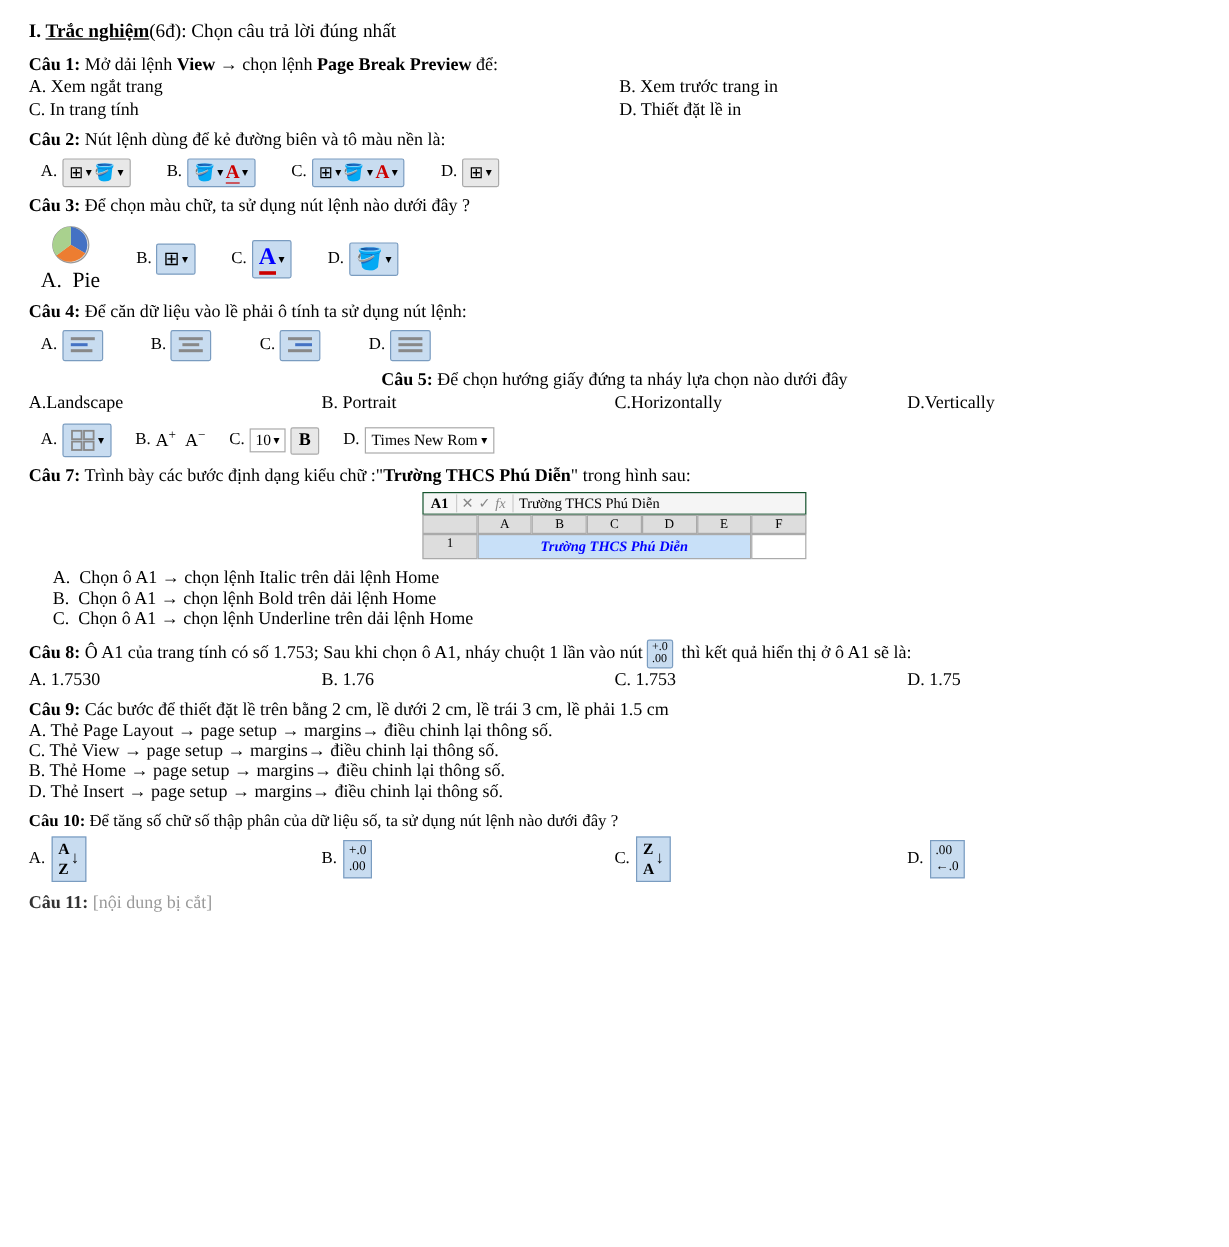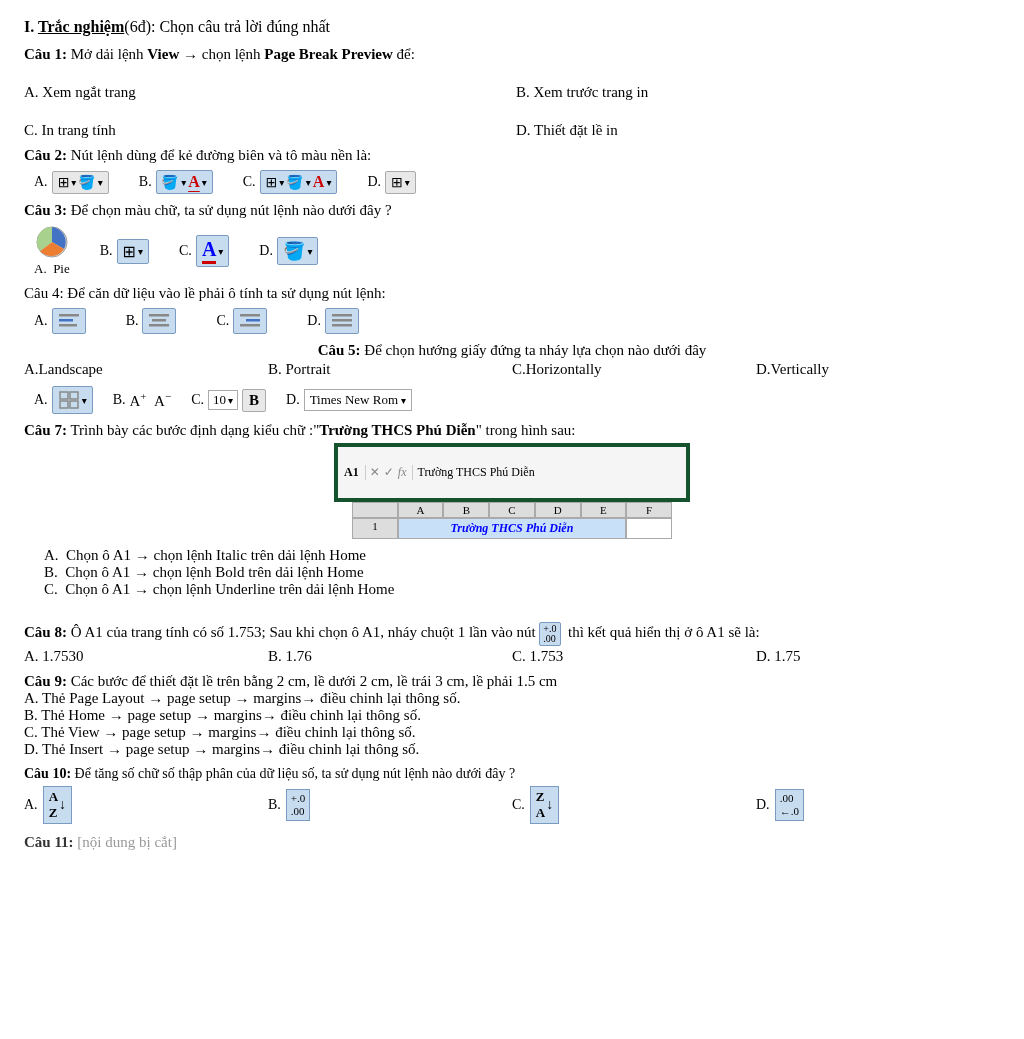--- a/index.html
+++ b/index.html
@@ -18,21 +18,20 @@
       display: flex;
       flex-wrap: wrap;
       gap: 2px 0;
       margin-top: 2px;
     }
     .answer-row {
       display: flex;
       width: 100%;
       gap: 4px;
       align-items: center;
-      margin-top: 19px;
     }
     .answer-col-half {
       flex: 0 0 50%;
       display: flex;
       align-items: center;
       gap: 4px;
     }
     .btn-box {
       display: inline-flex;
       align-items: center;
@@ -205,21 +204,21 @@
     <span style="font-weight:bold;">Câu 3:</span> Để chọn màu chữ, ta sử dụng nút lệnh nào dưới đây ?
   </div>
   <div style="display:flex; align-items:center; gap:30px; margin-top:6px; margin-left:10px;">
     <div style="display:flex; flex-direction:column; align-items:center; gap:2px;">
       <svg width="34" height="34" viewBox="0 0 34 34">
         <circle cx="17" cy="17" r="15" fill="#e0e0e0" stroke="#999" stroke-width="1"></circle>
         <path d="M17 17 L17 2 A15 15 0 0 1 29 24 Z" fill="#4472C4"></path>
         <path d="M17 17 L29 24 A15 15 0 0 1 5 26 Z" fill="#ED7D31"></path>
         <path d="M17 17 L5 26 A15 15 0 0 1 17 2 Z" fill="#A9D18E"></path>
       </svg>
-      <span style="font-size:13px;">A. &nbsp;Pie</span>
+      <span style="font-size:18px;">A. &nbsp;Pie</span>
     </div>
     <div style="display:flex; align-items:center; gap:4px;">
       <span style="font-size:14px;">B.</span>
       <span class="btn-box-blue">
         <span style="font-size:16px;">⊞</span>
         <span style="font-size:10px;">▾</span>
       </span>
     </div>
     <div style="display:flex; align-items:center; gap:4px;">
       <span style="font-size:14px;">C.</span>
@@ -233,21 +232,21 @@
       <span class="btn-box-blue">
         <span style="font-size:18px;">🪣</span>
         <span style="font-size:10px;">▾</span>
       </span>
     </div>
   </div>
 </div>
 
 <div class="question">
   <div style="font-size:15px;">
-    <span style="font-weight:normal;">Câu 4:</span> Để căn dữ liệu vào lề phải ô tính ta sử dụng nút lệnh:
+    <span style="font-weight:bold;">Câu 4:</span> Để căn dữ liệu vào lề phải ô tính ta sử dụng nút lệnh:
   </div>
   <div style="display:flex; align-items:center; gap:40px; margin-top:6px; margin-left:10px;">
 
     <div style="display:flex; align-items:center; gap:4px;">
       <span style="font-size:14px;">A.</span>
       <span class="btn-box-blue" style="padding:3px 5px;">
         <svg width="22" height="18" viewBox="0 0 22 18">
           <rect x="1" y="2" width="20" height="2.5" fill="#888"></rect>
           <rect x="1" y="7" width="14" height="2.5" fill="#4472C4"></rect>
           <rect x="1" y="12" width="18" height="2.5" fill="#888"></rect>
@@ -344,21 +343,21 @@
   </div>
 </div>
 
 <div class="question">
   <div style="font-size:15px;">
     <span style="font-weight:bold;">Câu 7:</span> Trình bày các bước định dạng kiểu chữ :"<strong>Trường THCS Phú Diễn</strong>" trong hình sau:
   </div>
 
   <div class="q7-image">
 
-    <div style="display:flex; align-items:center; gap:4px; border:4px solid #14532d; padding:18px 6px; width:356px; font-size:12px; background:#f5f5f5;">
+    <div style="display:flex; align-items:center; gap:4px; border:1px solid #14532d; padding:1px 6px; width:320px; font-size:12px; background:#f5f5f5;">
       <span style="font-weight:bold; border-right:1px solid #ccc; padding-right:6px;">A1</span>
       <span style="color:#888;">✕</span>
       <span style="color:#888;">✓</span>
       <span style="font-style:italic; color:#888; border-right:1px solid #ccc; padding-right:6px;">fx</span>
       <span>Trường THCS Phú Diễn</span>
     </div>
 
     <div style="width:320px;">
       <div class="grid-row">
         <div class="grid-header-cell"></div>
@@ -377,43 +376,43 @@
     </div>
   </div>
 
   <div style="margin-left:20px;">
     <div>A. &nbsp;Chọn ô A1 → chọn lệnh Italic trên dải lệnh Home</div>
     <div>B. &nbsp;Chọn ô A1 → chọn lệnh Bold trên dải lệnh Home</div>
     <div>C. &nbsp;Chọn ô A1 → chọn lệnh Underline trên dải lệnh Home</div>
   </div>
 </div>
 
-<div class="question" style="margin-top:24px;">
+<div class="question" style="margin-top:8px;">
   <div style="font-size:15px;">
     <span style="font-weight:bold;">Câu 8:</span> Ô A1 của trang tính có số 1.753; Sau khi chọn ô A1, nháy chuột 1 lần vào nút 
     <span class="btn-box-blue" style="font-size:11px; padding:1px 3px; vertical-align:middle;">
       <span style="font-size:10px; line-height:1;">+.0<br>.00</span>
     </span>
     &nbsp;thì kết quả hiển thị ở ô A1 sẽ là:
   </div>
   <div style="display:flex; width:100%; margin-top:2px;">
     <div style="flex:1;">A. 1.7530</div>
     <div style="flex:1;">B. 1.76</div>
     <div style="flex:1;">C. 1.753</div>
     <div style="flex:1;font-family:Liberation Serif, serif;">D. 1.75</div>
   </div>
 </div>
 
 <div class="question" style="margin-top:8px;">
   <div style="font-size:15px;">
     <span style="font-weight:bold;">Câu 9:</span> Các bước để thiết đặt lề trên bằng 2 cm, lề dưới 2 cm, lề trái 3 cm, lề phải 1.5 cm
   </div>
   <div>A. Thẻ Page Layout → page setup → margins→ điều chinh lại thông số.</div>
+  <div>C. Thẻ View → page setup → margins→ điều chinh lại thông số.</div>
   <div>B. Thẻ Home → page setup → margins→ điều chinh lại thông số.</div>
-  <div>C. Thẻ View → page setup → margins→ điều chinh lại thông số.</div>
   <div>D. Thẻ Insert → page setup → margins→ điều chinh lại thông số.</div>
 </div>
 
 <div class="question" style="margin-top:8px;">
   <div style="font-size:14px;">
     <span style="font-weight:bold;">Câu 10:</span> Để tăng số chữ số thập phân của dữ liệu số, ta sử dụng nút lệnh nào dưới đây ?
   </div>
   <div class="q10-answers">
 
     <div style="flex:1; display:flex; align-items:center; gap:5px;">

